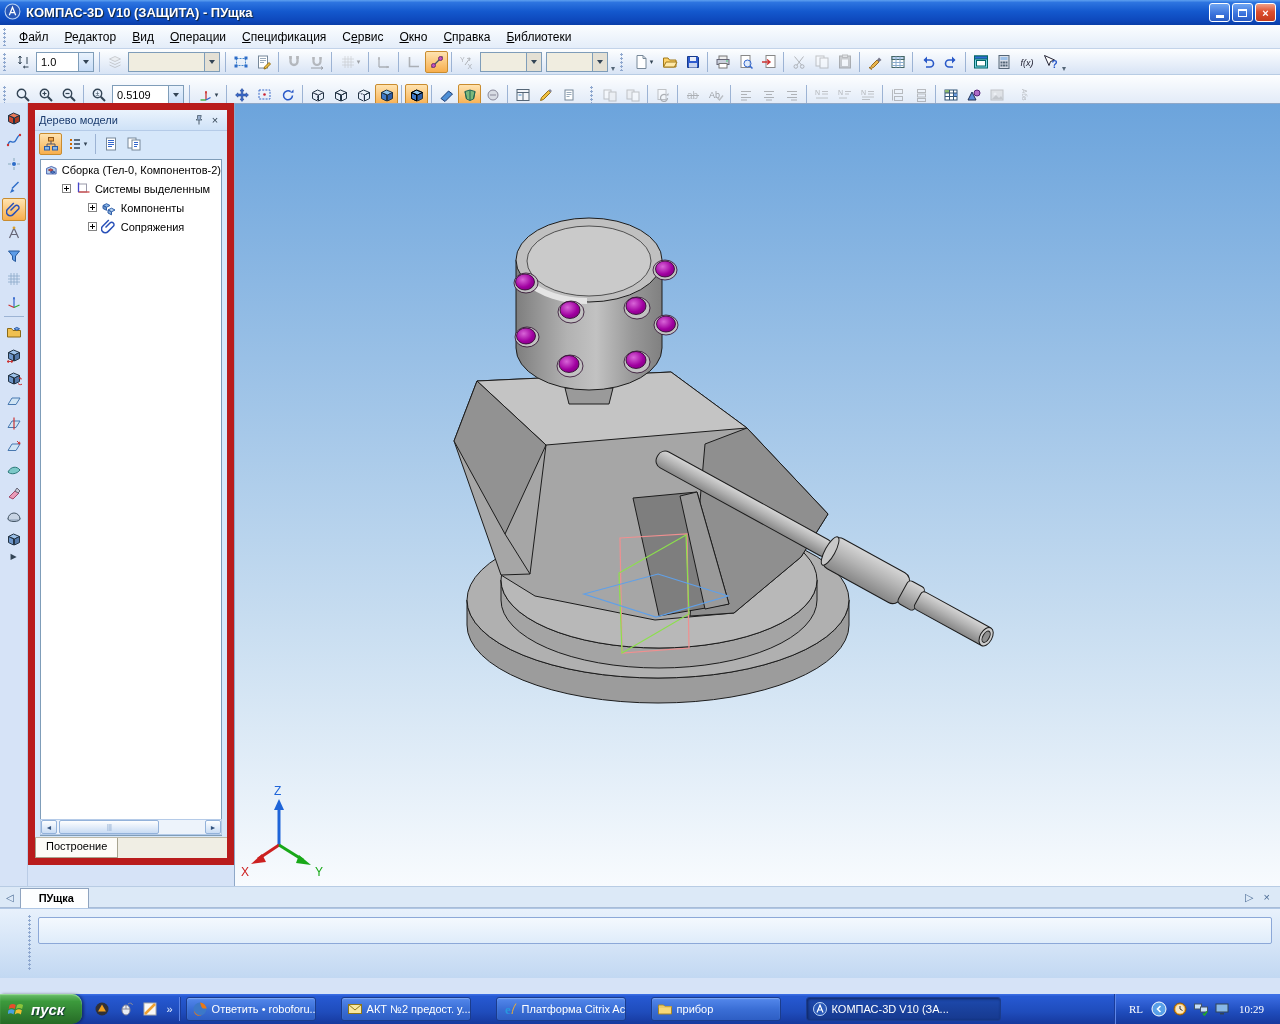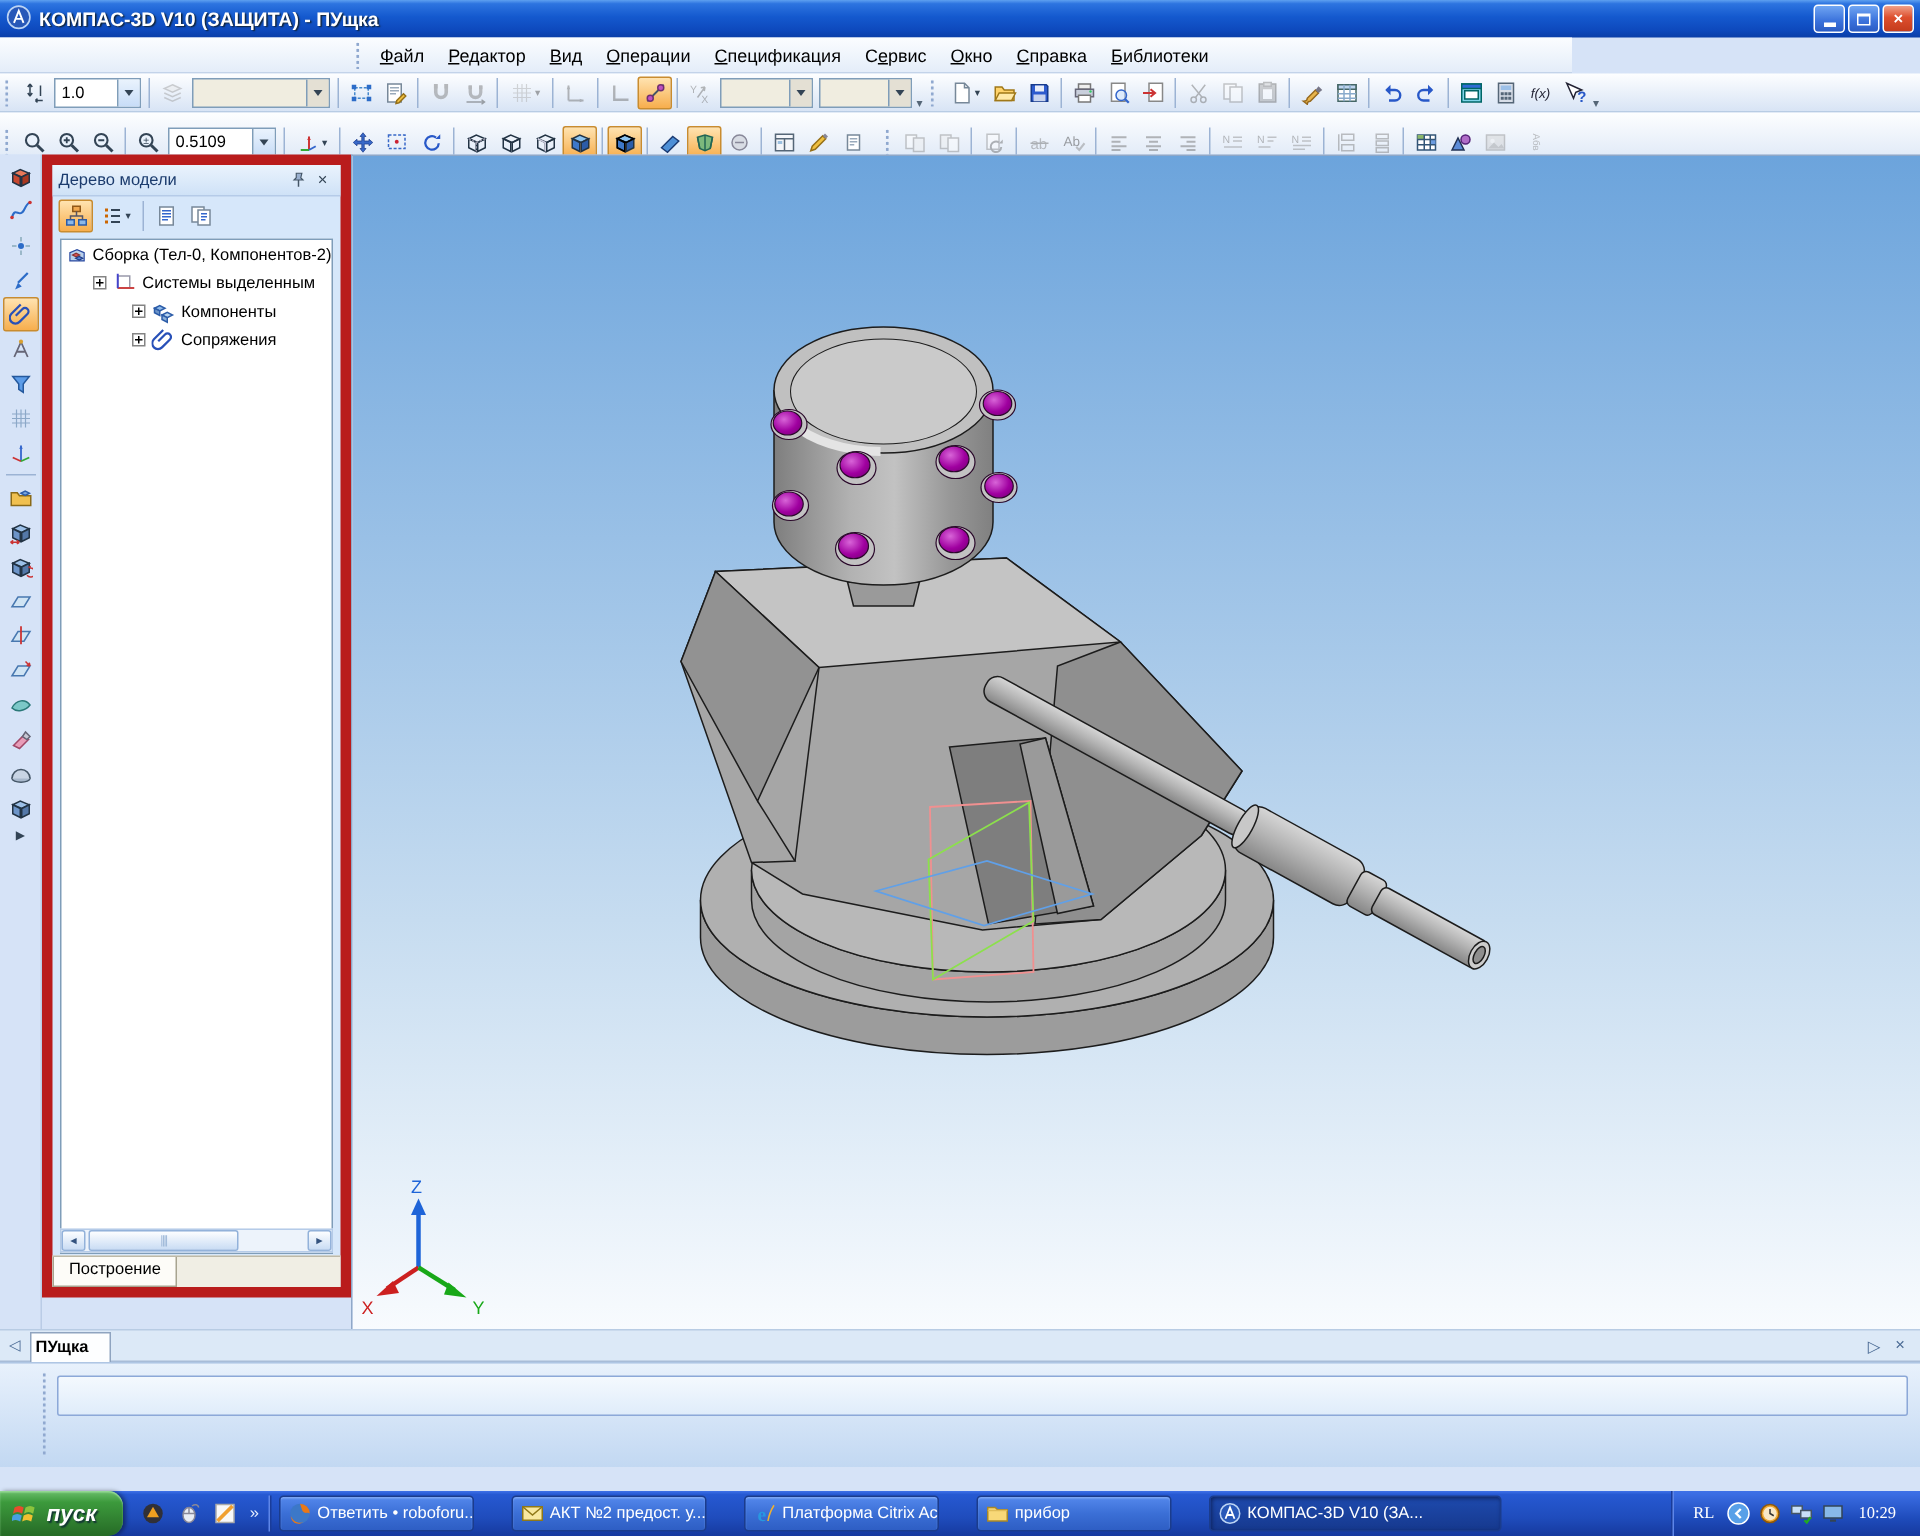--- a/index.html
+++ b/index.html
@@ -13,23 +13,23 @@
     display:flex;align-items:center;padding:0 4px;}
   .title-text{color:#fff;font-size:13px;font-weight:bold;margin-left:5px;text-shadow:1px 1px 1px #123;}
   .wbtns{margin-left:auto;display:flex;gap:2px;}
   .wbtn{width:21px;height:19px;border-radius:3px;border:1px solid #fff;
     display:flex;align-items:center;justify-content:center;color:#fff;font-size:11px;font-weight:bold;
     background:linear-gradient(#6FA5F2,#3A71DB 60%,#2B5CC4);}
   .wbtn.close{background:linear-gradient(#F0A088,#DD4F2E 45%,#C43B1C);}
   .wbtn .mini{width:8px;height:3px;background:#fff;margin-top:8px;}
   .wbtn .rest{width:9px;height:8px;border:1px solid #fff;border-top-width:2px;}
   
-  .menubar{position:absolute;left:0;top:25px;width:1048px;height:24px;
+  .menubar{position:absolute;left:0;top:25px;width:1280px;height:24px;
     background:linear-gradient(#FBFDFF,#E4EDF9);border-bottom:1px solid #C3D3E9;
-    display:flex;align-items:center;font-size:12px;justify-content:center;}
+    display:flex;align-items:center;font-size:12px;}
   .grip{width:5px;height:18px;margin:0 3px;
     background-image:radial-gradient(circle at 1.5px 1.5px,#8FA8CF 1px,transparent 1.2px);
     background-size:3px 4px;background-repeat:repeat-y;}
   .menu-item{padding:3px 8px;cursor:default;}
   .menu-item u{text-decoration:underline;}
   
   .tbrow{position:absolute;left:0;width:1280px;display:flex;align-items:center;
     background:linear-gradient(#FDFEFF,#D8E4F5);border-bottom:1px solid #B8CCE4;}
   #tb1{top:49px;height:26px;}
   #tb2{top:75px;height:40px;}
@@ -86,21 +86,21 @@
   .tp-tab{background:#FDFCF8;border:1px solid #A8A490;border-top:none;padding:2px 10px 0 10px;height:20px;}
   
   .viewport{position:absolute;left:234px;top:0;width:1046px;height:783px;
     border-left:1px solid #8FA8C8;border-top:1px solid #8FA8C8;overflow:hidden;}
   .viewport svg{display:block;}
   
   .tabbar{position:absolute;left:0;top:886px;width:1280px;height:22px;background:#DCE9F7;
     border-top:1px solid #B8CCE4;border-bottom:1px solid #A8BCD8;display:flex;align-items:center;}
   .tab-arrow{color:#4A6A94;font-size:10px;margin:0 6px;}
   .doc-tab{background:#FDFEFF;border:1px solid #8FA4C0;border-bottom:none;font-weight:bold;
-    padding:3px 14px 2px 3px;height:20px;margin-top:2px;}
+    padding:3px 14px 2px 18px;height:20px;margin-top:2px;}
   .tab-right{margin-left:auto;display:flex;align-items:center;gap:10px;padding-right:10px;color:#4A6A94;}
   
   .propbar{position:absolute;left:0;top:908px;width:1280px;height:70px;
     background:linear-gradient(#E8F1FC,#C2D8F2);border-top:1px solid #AFC6E4;}
   .prop-grip{position:absolute;left:28px;top:6px;width:5px;height:56px;
     background-image:radial-gradient(circle at 1.5px 1.5px,#8FA8CF 1px,transparent 1.2px);
     background-size:3px 4px;background-repeat:repeat-y;}
   .prop-field{position:absolute;left:38px;top:8px;right:8px;height:27px;border:1px solid #8CA8D8;
     border-radius:2px;background:linear-gradient(#F4F9FE,#DFECFA);}
   

